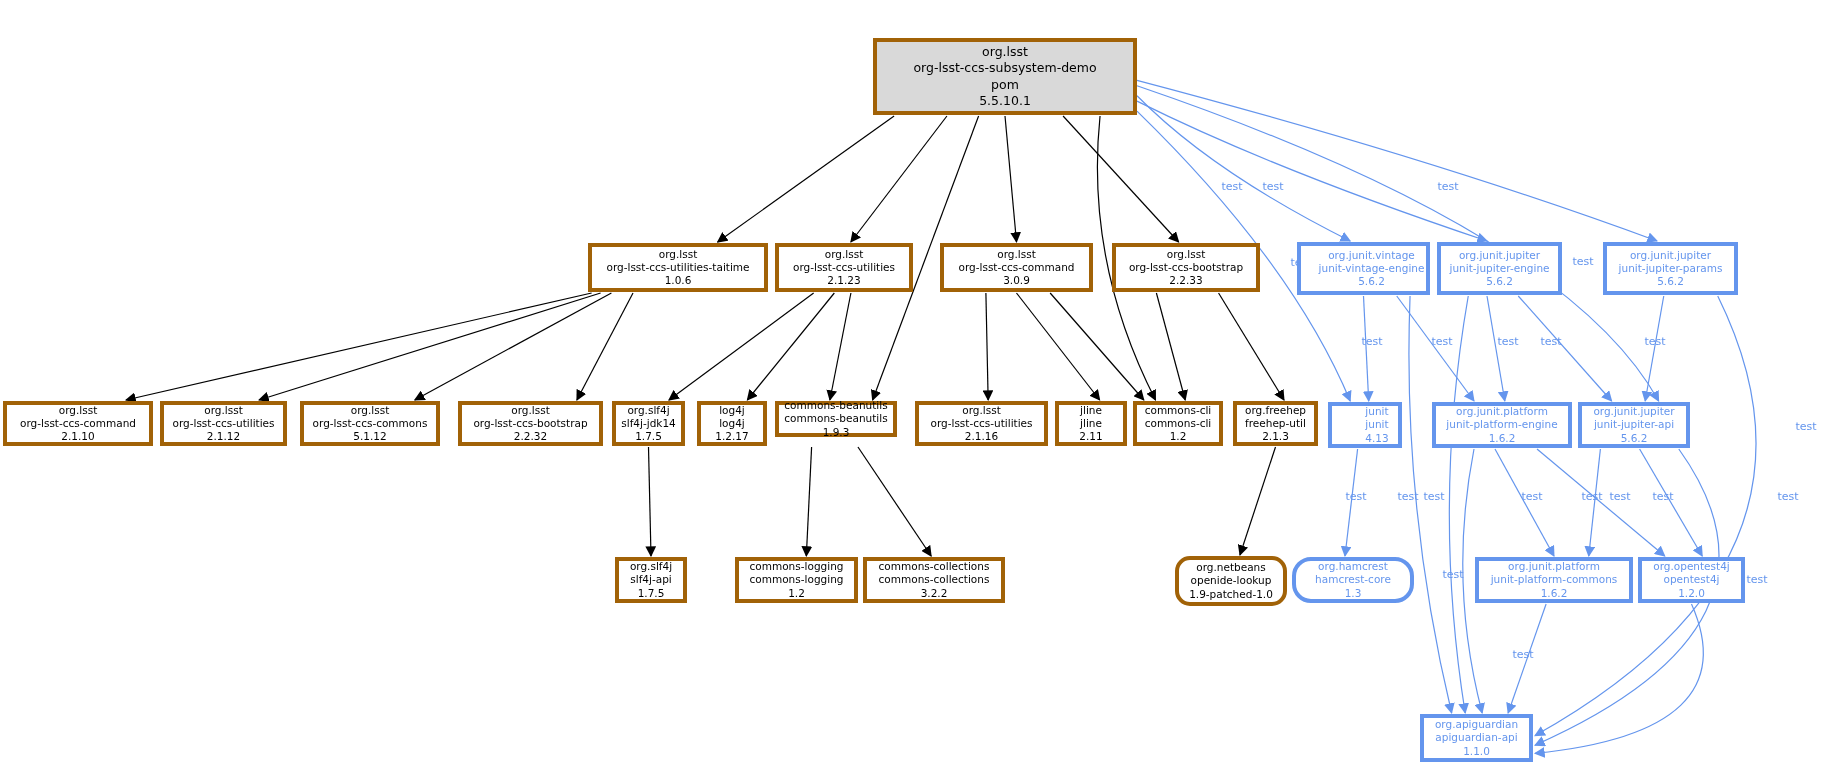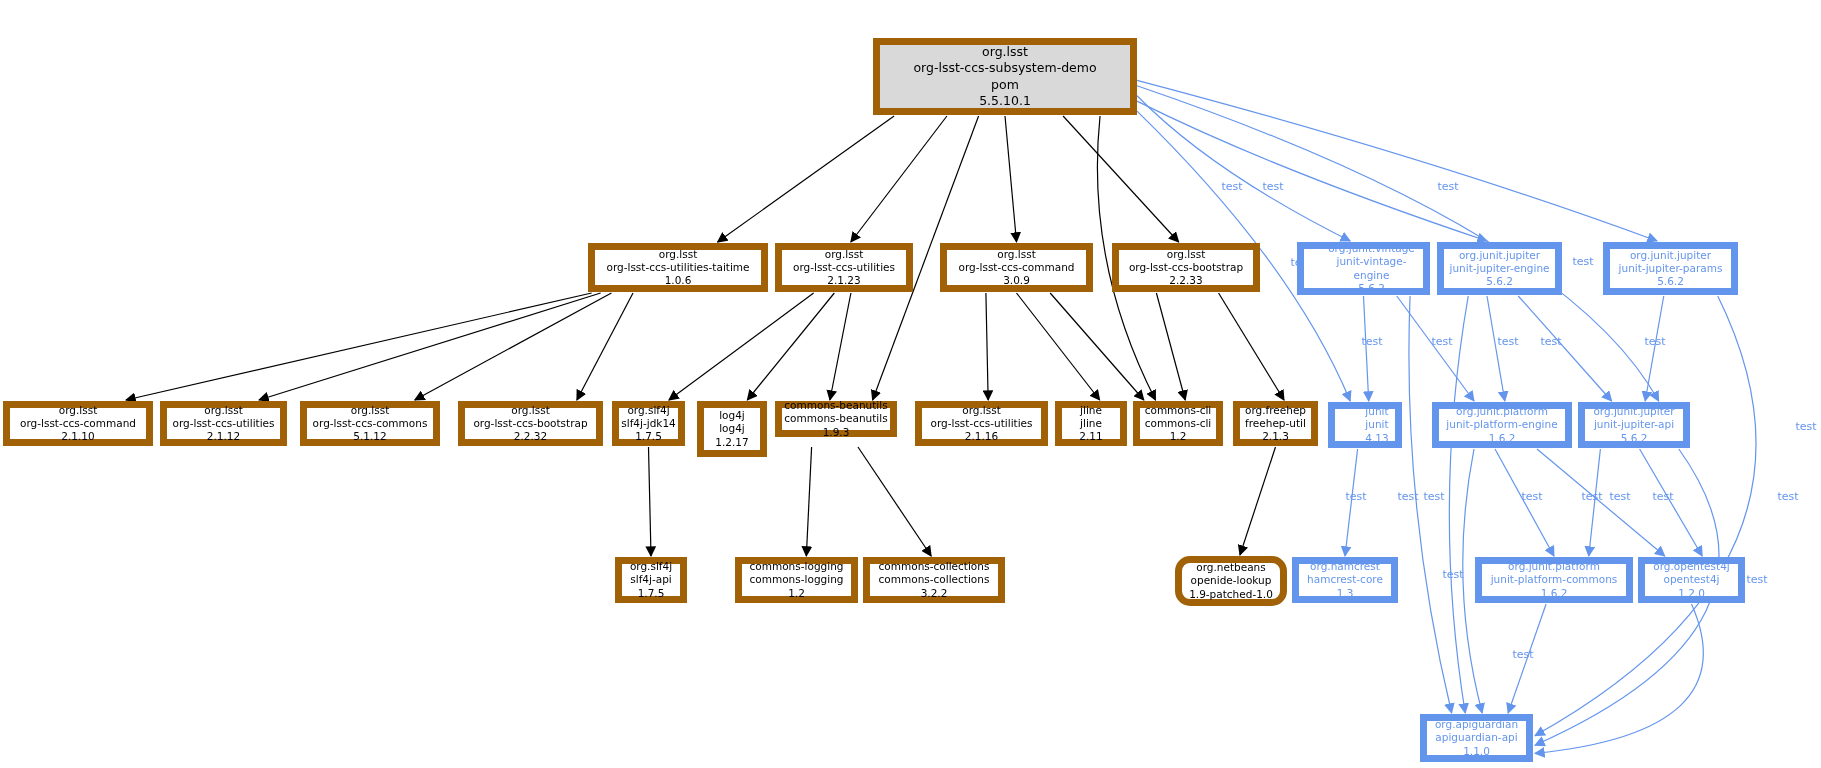--- a/index.html
+++ b/index.html
@@ -1,21 +1,21 @@
 <!DOCTYPE html>
 <html><head>
 <meta charset="utf-8">
 <style>
   html,body{margin:0;padding:0;background:#ffffff;}
   #canvas{position:relative;width:1821px;height:768px;background:#ffffff;overflow:hidden;
           font-family:"DejaVu Sans", sans-serif;}
   #title{position:absolute;left:8px;top:4px;font-family:"DejaVu Serif", serif;
          font-size:21px;color:#111;white-space:nowrap;}
   #edges{position:absolute;left:0;top:0;width:1821px;height:768px;}
-  .node{position:absolute;box-sizing:border-box;border:7px solid #a16207;background:#fff;
+  .node{position:absolute;box-sizing:border-box;border:4px solid #a16207;background:#fff;
         display:flex;flex-direction:column;justify-content:center;text-align:center;
         font-size:10.5px;line-height:1.25;color:#000;z-index:2;}
   .node.test{border-color:#6495ED;color:#6495ED;}
   .node.root{background:#d9d9d9;font-size:12.5px;line-height:1.3;}
   .edge{fill:none;stroke-width:1.2px;}
   .edge.compile{stroke:#000;}
   .edge.test{stroke:#6495ED;}
   .elabel{font-size:11px;fill:#6495ED;font-family:"DejaVu Sans", sans-serif;}
 </style>
 </head>
@@ -158,21 +158,21 @@
       <div class="node dep" style="left: 458px; top: 401px; width: 145px; height: 45px;">
         <div>org.lsst</div>
         <div>org-lsst-ccs-bootstrap</div>
         <div>2.2.32</div>
       </div>
       <div class="node dep" style="left: 612px; top: 401px; width: 73px; height: 45px;">
         <div>org.slf4j</div>
         <div>slf4j-jdk14</div>
         <div>1.7.5</div>
       </div>
-      <div class="node dep" style="left: 697px; top: 401px; width: 70px; height: 56px;">
+      <div class="node dep" style="left: 697px; top: 401px; width: 70px; height: 45px;">
         <div>log4j</div>
         <div>log4j</div>
         <div>1.2.17</div>
       </div>
       <div class="node dep" style="left: 775px; top: 401px; width: 122px; height: 36px;">
         <div>commons-beanutils</div>
         <div>commons-beanutils</div>
         <div>1.9.3</div>
       </div>
       <div class="node dep" style="left: 915px; top: 401px; width: 133px; height: 45px;">
@@ -223,21 +223,21 @@
       <div class="node dep" style="left: 863px; top: 557px; width: 142px; height: 46px;">
         <div>commons-collections</div>
         <div>commons-collections</div>
         <div>3.2.2</div>
       </div>
       <div class="node dep" style="left: 1175px; top: 556px; width: 112px; height: 50px; border-radius: 15px;">
         <div>org.netbeans</div>
         <div>openide-lookup</div>
         <div>1.9-patched-1.0</div>
       </div>
-      <div class="node test" style="left: 1292px; top: 557px; width: 106px; height: 46px;">
+      <div class="node test" style="left: 1292px; top: 557px; width: 122px; height: 46px; border-radius: 19px;">
         <div>org.hamcrest</div>
         <div>hamcrest-core</div>
         <div>1.3</div>
       </div>
       <div class="node test" style="left: 1475px; top: 557px; width: 158px; height: 46px;">
         <div>org.junit.platform</div>
         <div>junit-platform-commons</div>
         <div>1.6.2</div>
       </div>
       <div class="node test" style="left: 1638px; top: 557px; width: 107px; height: 46px;">

